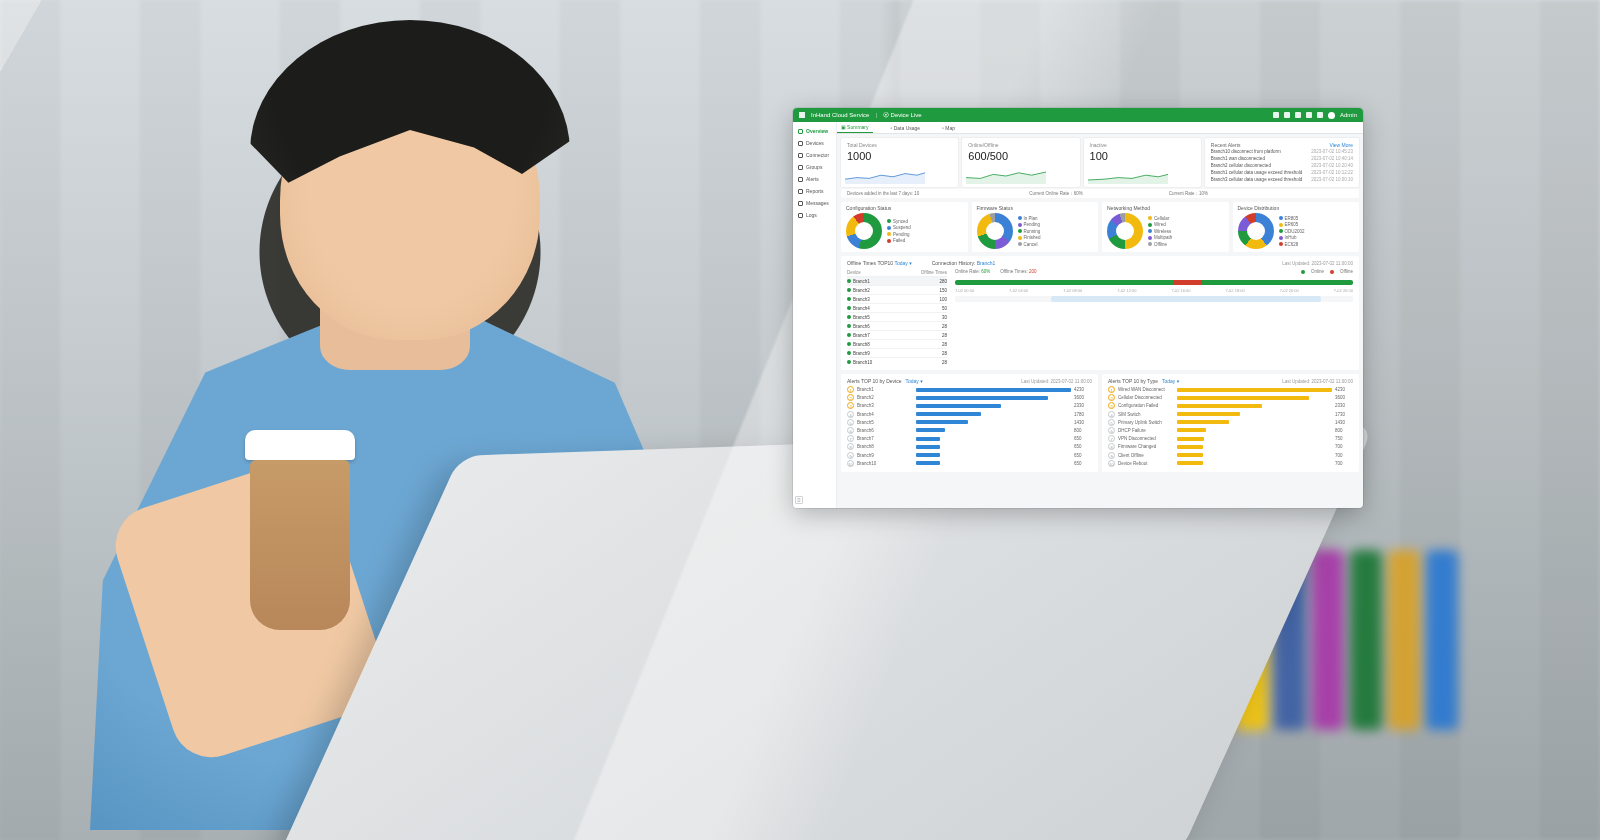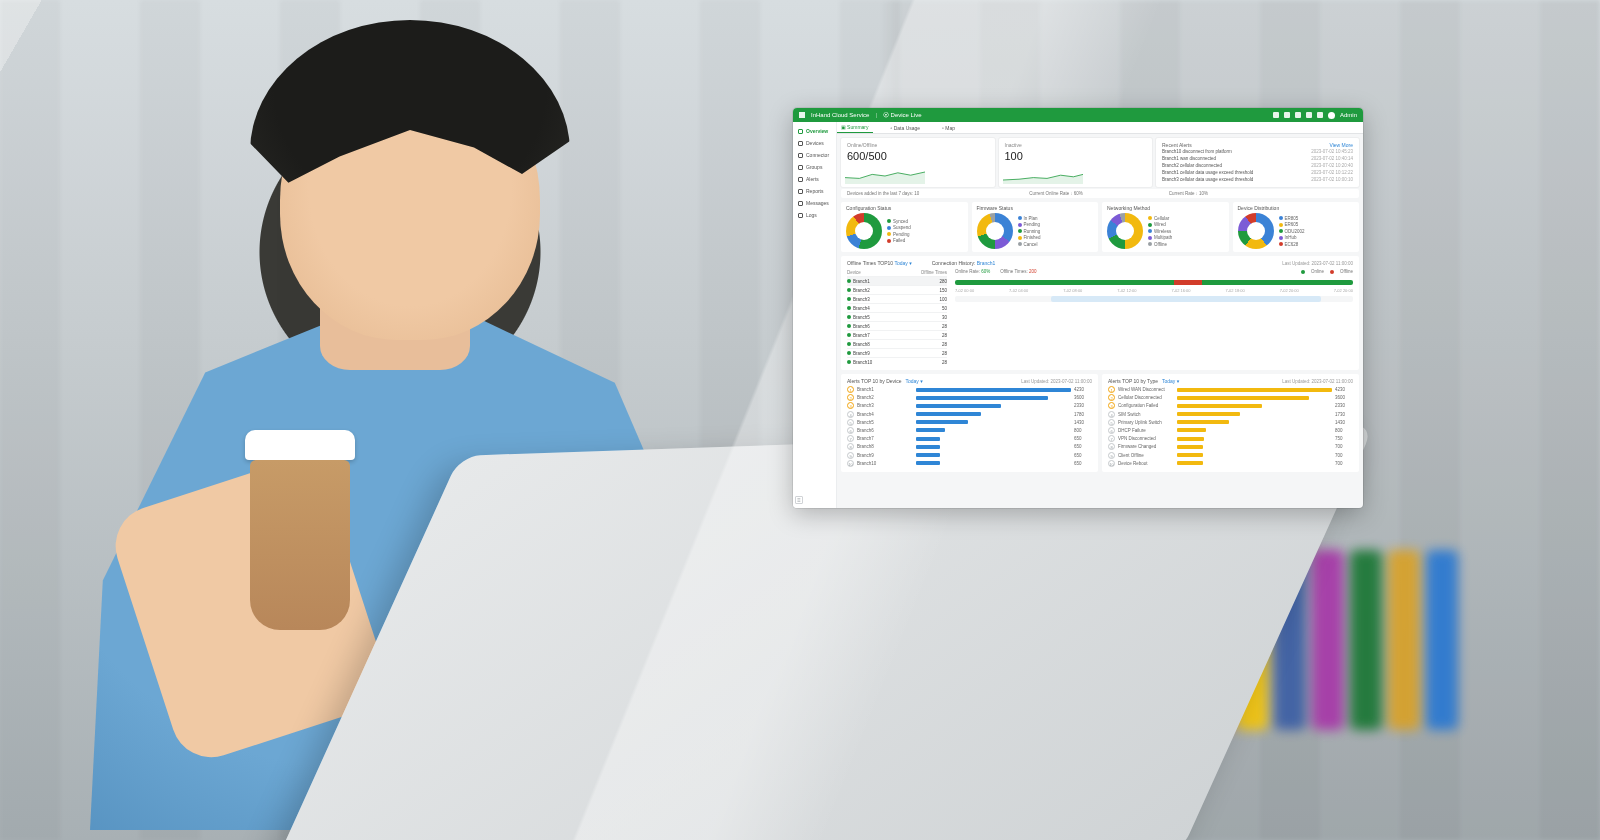--- a/index.html
+++ b/index.html
@@ -183,20 +183,28 @@
   <div class="tabbar" id="tabbar">
       <span class="tab active">▣ Summary</span>
       <span class="tab">▫ Data Usage</span>
       <span class="tab">▫ Map</span>
     </div>
 
   <div class="content">
 
     <div class="row">
       <div class="card stat-card">
+        <div class="label">Total Devices</div>
+        <div class="value">1000</div>
+        <svg class="spark" viewBox="0 0 100 20">
+            <polyline points="0,14 15,12 30,13 45,9 60,11 75,7 90,9 100,6" fill="none" stroke="#3b82d6" stroke-width="1"></polyline>
+            <polyline points="0,14 15,12 30,13 45,9 60,11 75,7 90,9 100,6 100,20 0,20" fill="rgba(59,130,214,.12)" stroke="none"></polyline>
+          </svg>
+      </div>
+      <div class="card stat-card">
         <div class="label">Online/Offline</div>
         <div class="value">600/500</div>
         <svg class="spark" viewBox="0 0 100 20">
             <polyline points="0,12 18,13 34,8 50,10 66,6 82,9 100,5" fill="none" stroke="#1f9a3e" stroke-width="1"></polyline>
             <polyline points="0,12 18,13 34,8 50,10 66,6 82,9 100,5 100,20 0,20" fill="rgba(31,154,62,.12)" stroke="none"></polyline>
           </svg>
       </div>
       <div class="card stat-card">
         <div class="label">Inactive</div>
         <div class="value">100</div>

